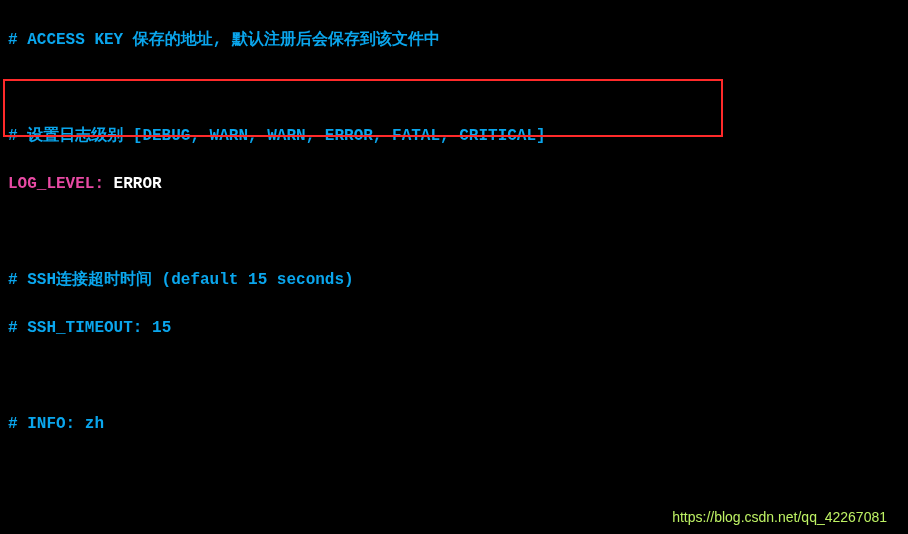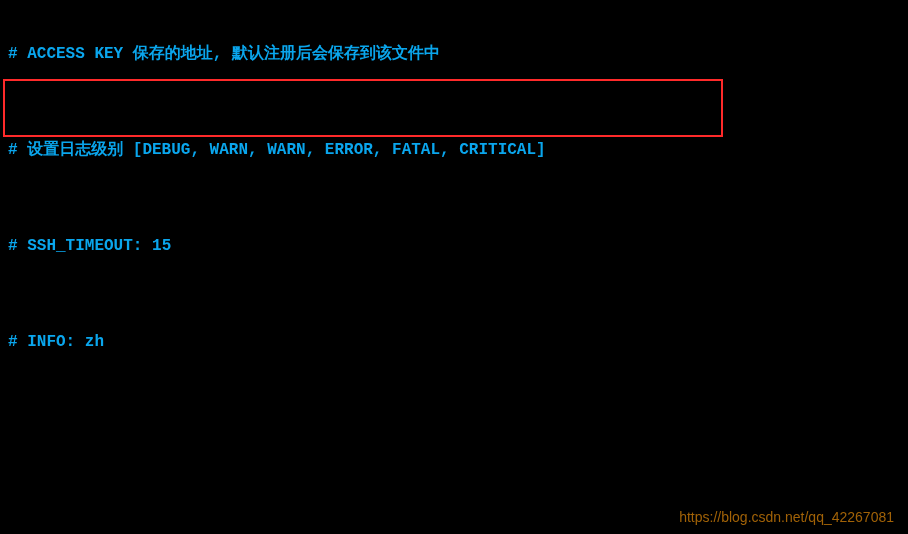--- a/index.html
+++ b/index.html
@@ -10,55 +10,57 @@
     background: #000;
     font-family: "Consolas", "Courier New", monospace;
     font-size: 16px;
     line-height: 1.5;
     overflow: hidden;
     position: relative;
   }
   .editor {
     background: #000;
     color: #fff;
-    padding: 18px 8px 6px 8px;
+    padding: 4px 8px 6px 8px;
     box-sizing: border-box;
     width: 100%;
     height: 100%;
     white-space: pre;
   }
   .cyan    { color: #0aa6ed; }   
   .magenta { color: #e84aa4; }   
   .white   { color: #ffffff; }
   .bold    { font-weight: bold; }
   .line { display: block; height: 24px; }
   .highlight-box {
     position: absolute;
     border: 2px solid #ff2a2a;
     box-sizing: border-box;
     pointer-events: none;
   }
   .watermark {
     position: absolute;
     bottom: 6px;
-    right: 14px;
-    color: #a16207;
+    right: 21px;
+    color: #bef264;
     font-family: Arial, sans-serif;
     font-size: 14px;
     pointer-events: none;
   }
 </style>
 </head>
 <body>
 
 <div class="editor">
 <span class="line cyan bold"># ACCESS KEY 保存的地址, 默认注册后会保存到该文件中</span>
 <span class="line"></span>
 <span class="line cyan bold"># 设置日志级别 [DEBUG, WARN, WARN, ERROR, FATAL, CRITICAL]</span>
+<span class="line"><span class="magenta bold">LOG_LEVEL:</span><span class="white bold"> ERROR</span></span>
 <span class="line"></span>
+<span class="line cyan bold"># SSH连接超时时间 (default 15 seconds)</span>
 <span class="line cyan bold"># SSH_TIMEOUT: 15</span>
 <span class="line"></span>
 <span class="line cyan bold"># INFO: zh</span>
 
 
 
 
 
 
 

